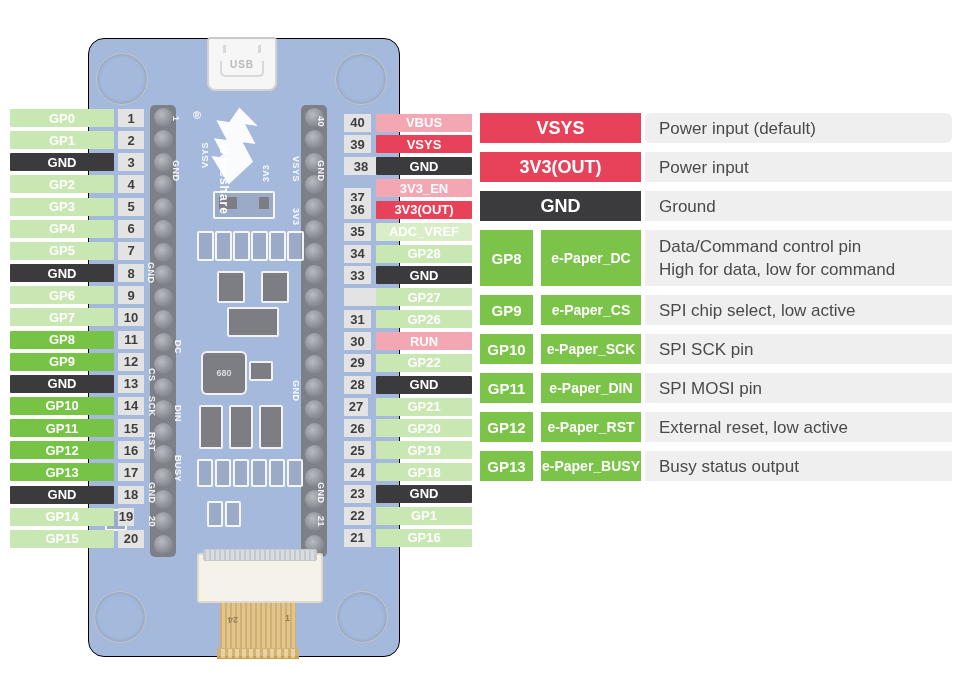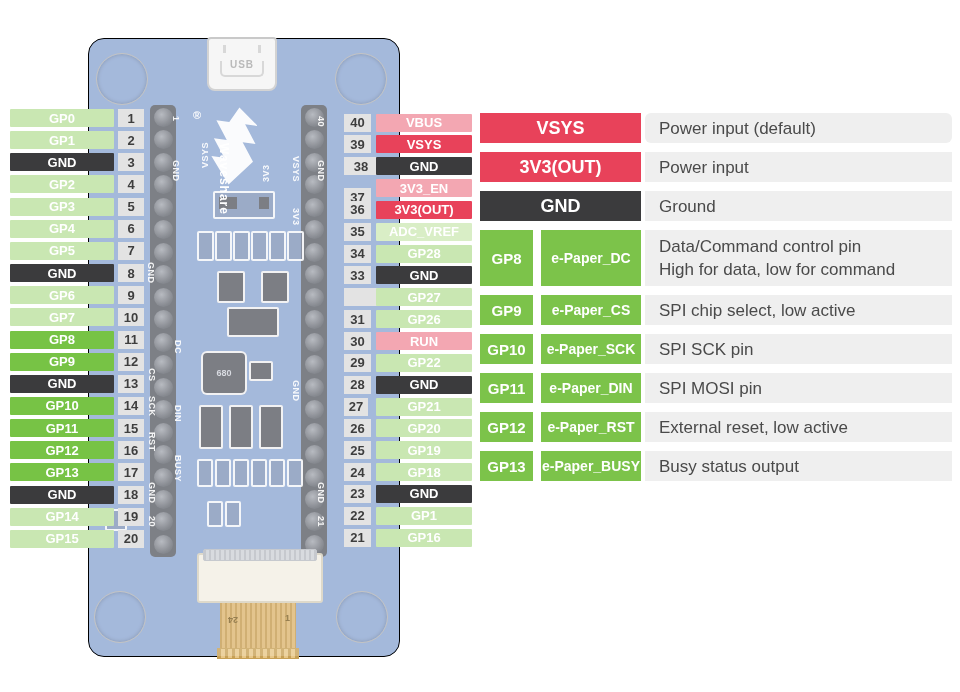--- a/index.html
+++ b/index.html
@@ -261,21 +261,21 @@
       <div class="">
         <div class="pin-box t-gpioActive" style="left: 10px; top: 463.4px; width: 104px;">GP13</div>
         <div class="num-box" style="left: 118px; top: 463.4px; width: 26px;">17</div>
       </div>
       <div class="">
         <div class="pin-box t-gnd" style="left: 10px; top: 485.55px; width: 104px;">GND</div>
         <div class="num-box" style="left: 118px; top: 485.55px; width: 26px;">18</div>
       </div>
       <div class="">
         <div class="pin-box t-gpio" style="left: 10px; top: 507.7px; width: 104px;">GP14</div>
-        <div class="num-box" style="left: 118px; top: 507.7px; width: 26px;">19</div>
+        <div class="num-box" style="left: 118px; top: 507.7px; width: 16px;">19</div>
       </div>
       <div class="">
         <div class="pin-box t-gpio" style="left: 10px; top: 529.85px; width: 104px;">GP15</div>
         <div class="num-box" style="left: 118px; top: 529.85px; width: 26px;">20</div>
       </div>
     </div>
   <div id="right-pins">
       <div class="">
         <div class="num-box" style="left: 344px; top: 113.5px; width: 27px;">40</div>
         <div class="pin-box t-ctrl" style="left: 376px; top: 113.5px; width: 96px;">VBUS</div>

